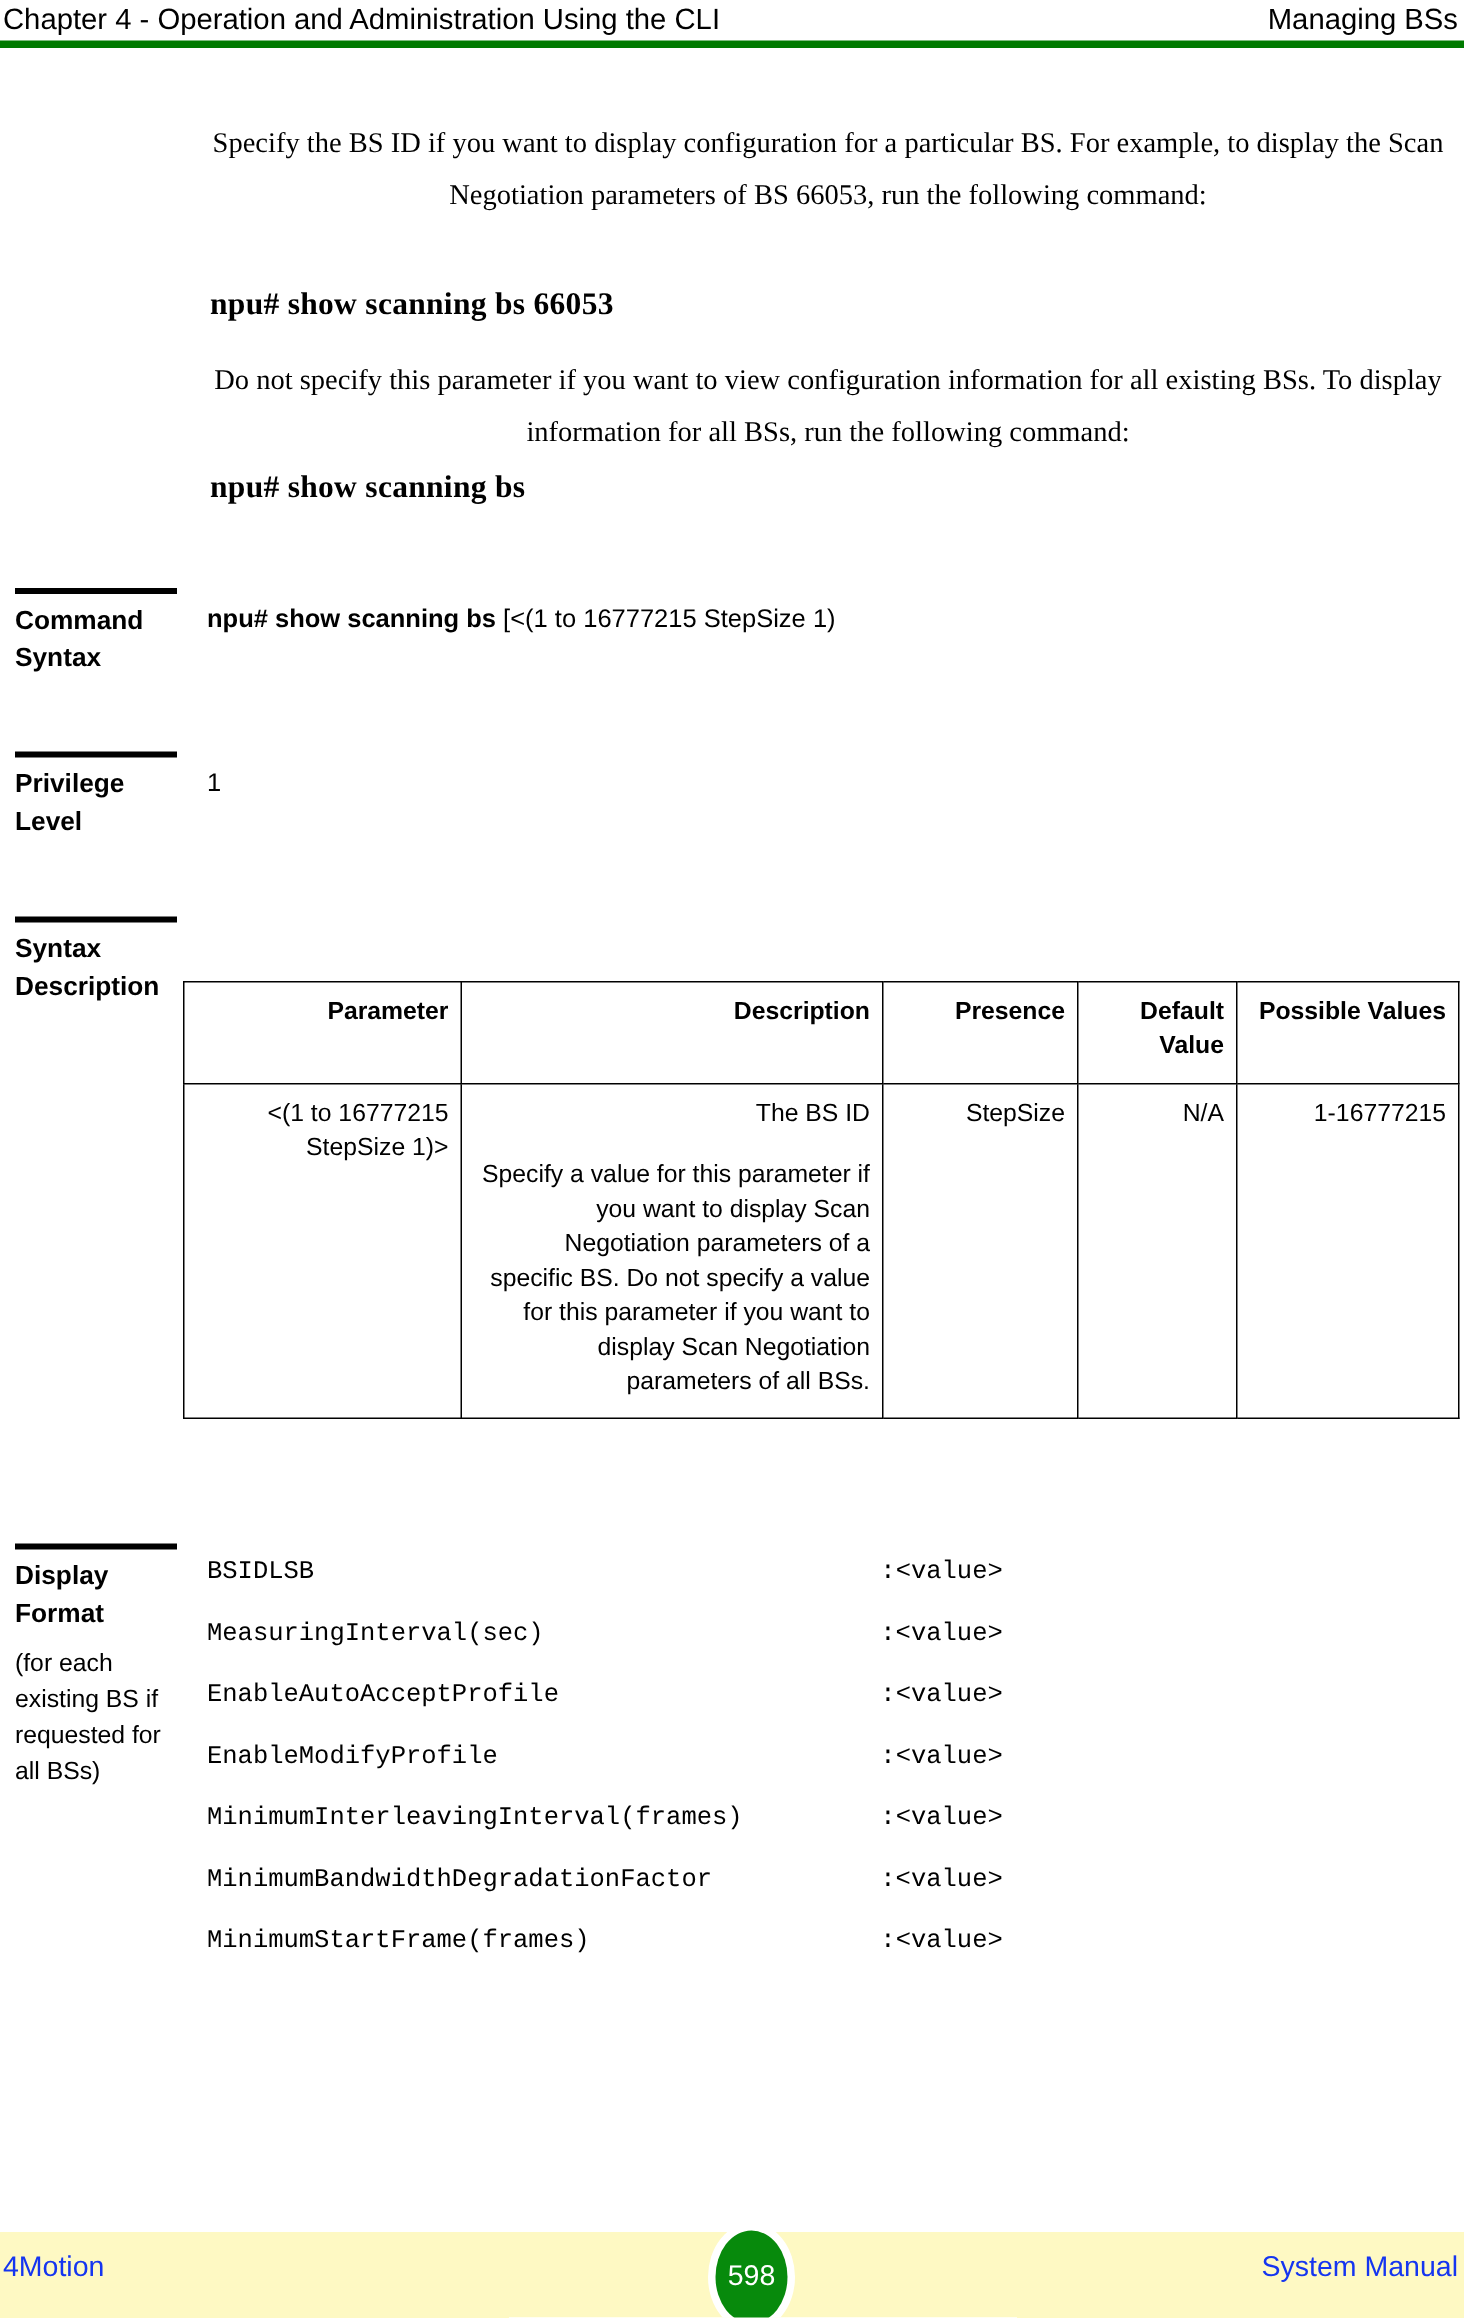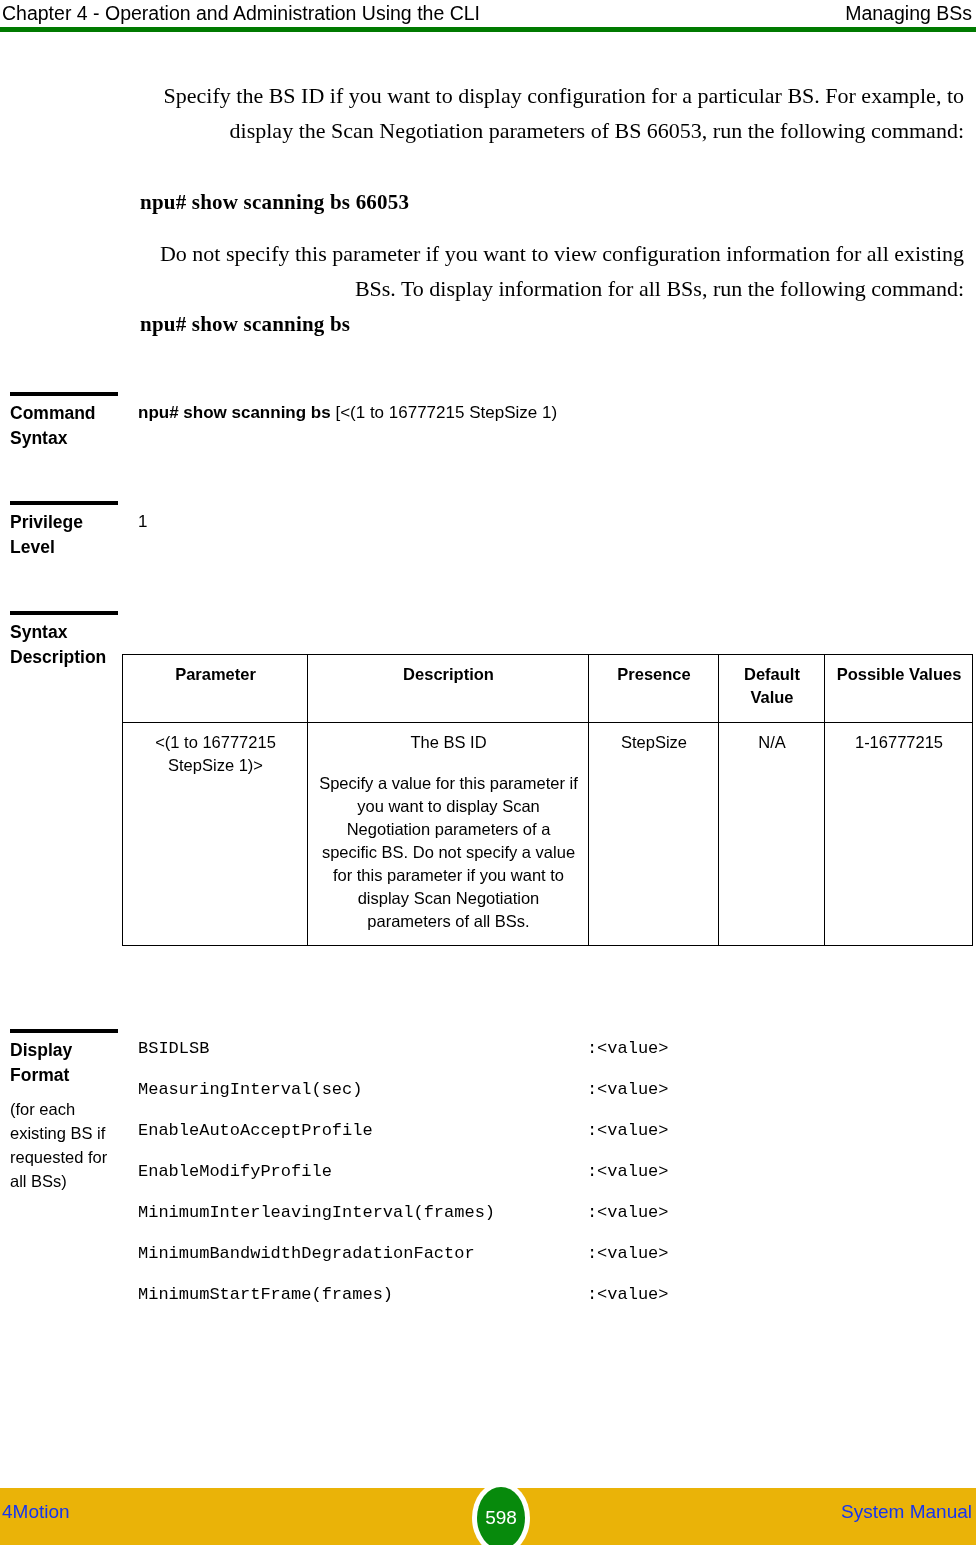--- a/index.html
+++ b/index.html
@@ -54,24 +54,24 @@
     height: 5px;
     background: #007a00;
   }
 
   
   .prose {
     position: absolute;
     left: 140px;
     width: 824px;
     font-family: "Liberation Serif", "DejaVu Serif", serif;
-    font-size: 22px;
+    font-size: 19px;
     line-height: 35px;
     color: #000;
-    text-align: right;
+    text-align: center;
   }
   .cmdline {
     position: absolute;
     left: 140px;
     width: 824px;
     font-family: "Liberation Serif", "DejaVu Serif", serif;
     font-weight: bold;
     font-size: 21px;
     line-height: 28px;
     letter-spacing: 0.2px;
@@ -148,21 +148,21 @@
     font-family: "Liberation Sans", "DejaVu Sans", sans-serif;
     font-size: 16.5px;
     line-height: 23px;
     color: #000;
   }
   #param-table th,
   #param-table td {
     border: 1.6px solid #000;
     vertical-align: top;
     padding: 8px 8px 8px 9px;
-    text-align: center;
+    text-align: right;
   }
   #param-table thead th {
     font-weight: bold;
     height: 68px;
   }
   #param-table tbody td {
     font-weight: normal;
   }
   #param-table .c-param { width: 185px; }
   #param-table .c-desc  { width: 281px; }
@@ -311,19 +311,19 @@
 <div id="display-format-lines">
     <span class="dfline"><span class="dfname">BSIDLSB</span><span>                                     </span><span class="dfval">:&lt;value&gt;</span></span>
     <span class="dfline"><span class="dfname">MeasuringInterval(sec)</span><span>                      </span><span class="dfval">:&lt;value&gt;</span></span>
     <span class="dfline"><span class="dfname">EnableAutoAcceptProfile</span><span>                     </span><span class="dfval">:&lt;value&gt;</span></span>
     <span class="dfline"><span class="dfname">EnableModifyProfile</span><span>                         </span><span class="dfval">:&lt;value&gt;</span></span>
     <span class="dfline"><span class="dfname">MinimumInterleavingInterval(frames)</span><span>         </span><span class="dfval">:&lt;value&gt;</span></span>
     <span class="dfline"><span class="dfname">MinimumBandwidthDegradationFactor</span><span>           </span><span class="dfval">:&lt;value&gt;</span></span>
     <span class="dfline"><span class="dfname">MinimumStartFrame(frames)</span><span>                   </span><span class="dfval">:&lt;value&gt;</span></span>
   </div>
 
-<div id="page-footer" style="background: #eab308;">
+<div id="page-footer" style="background: #fef9c3;">
   <div class="ftr-left" style="color: rgb(21, 53, 240);">4Motion</div>
   <div class="ftr-pagewrap">
     <div class="ftr-pagenum" style="background: rgb(7, 138, 12);">598</div>
   </div>
   <div class="ftr-right" style="color: rgb(21, 53, 240);">System Manual</div>
 </div>
 
 </body></html>

